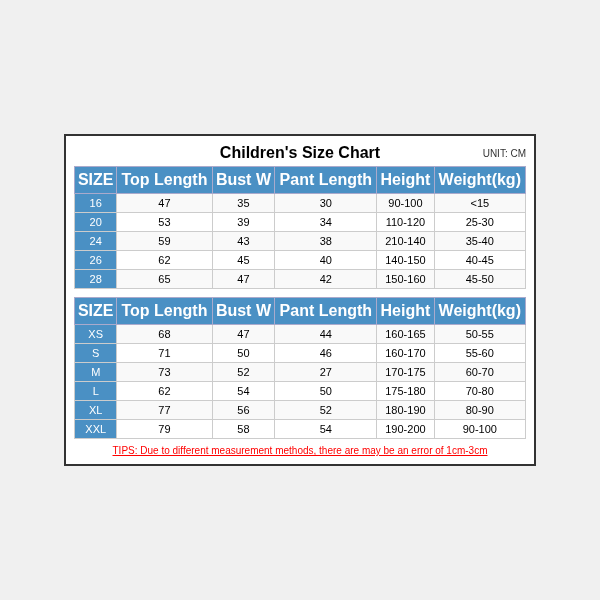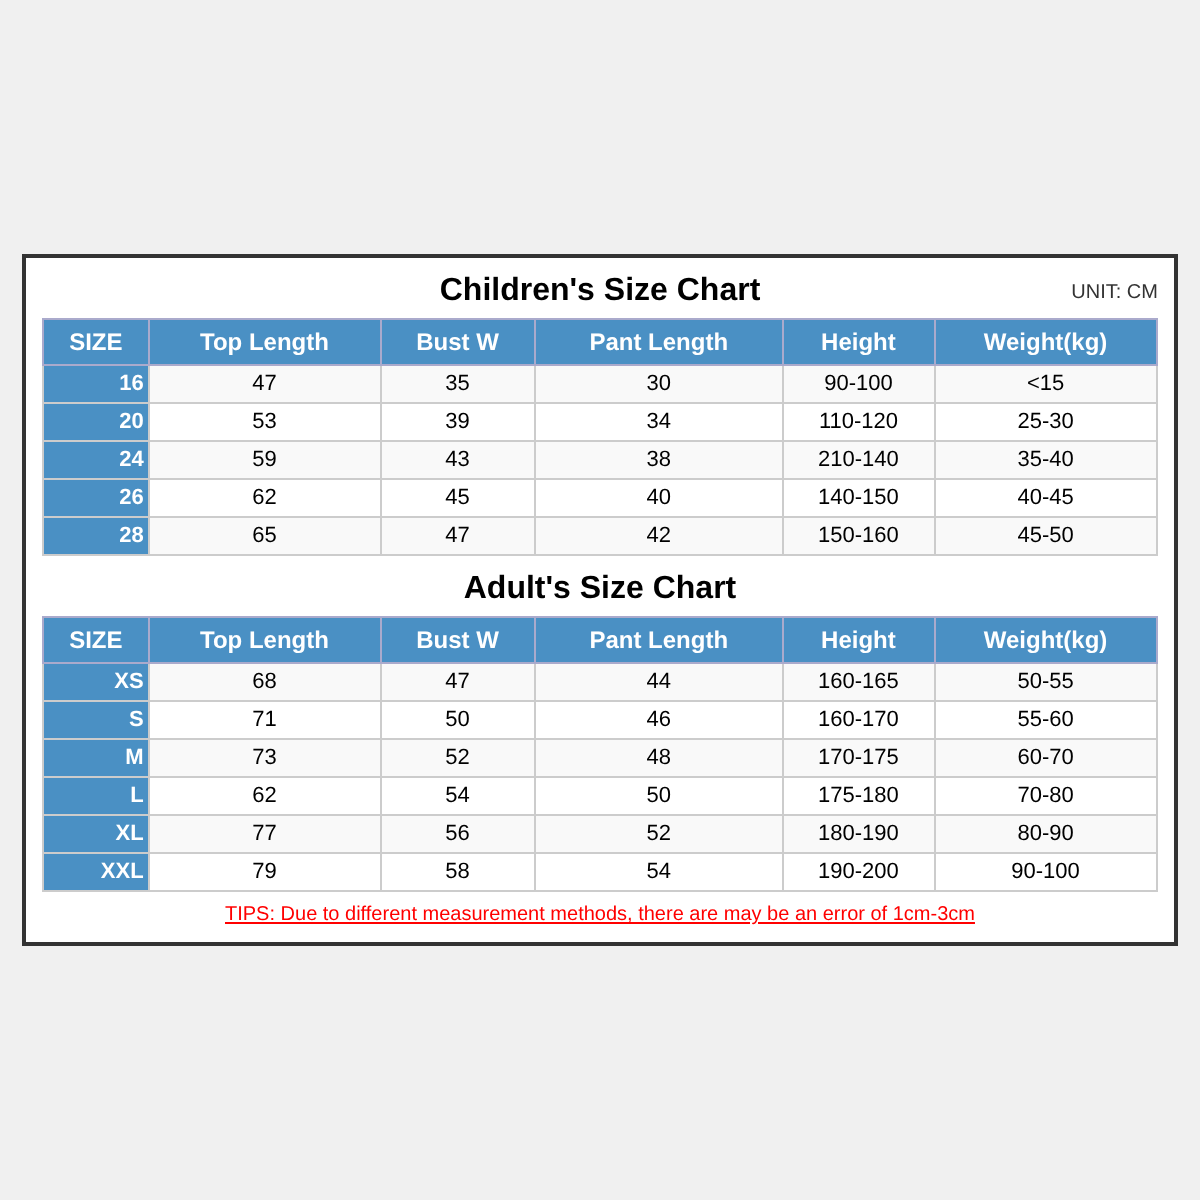--- a/index.html
+++ b/index.html
@@ -8,21 +8,21 @@
       height: 600px;
       background: #f0f0f0;
       display: flex;
       align-items: center;
       justify-content: center;
       font-family: Arial, sans-serif;
     }
     .chart-container {
       background: white;
       border: 2px solid #333;
-      width: 578px;
+      width: 472px;
       padding: 8px;
     }
     .section-title-row {
       display: flex;
       align-items: center;
       justify-content: center;
       position: relative;
       margin-bottom: 4px;
     }
     .section-title {
@@ -41,39 +41,38 @@
       width: 100%;
       border-collapse: collapse;
       font-size: 12px;
     }
     th {
       background-color: #4a90c4;
       color: white;
       padding: 4px 2px;
       text-align: center;
       border: 1px solid #aac;
-      font-size: 12px;
+      font-size: 16px;
     }
     td {
       padding: 3px 2px;
       text-align: center;
       border: 1px solid #ccc;
       font-size: 11px;
     }
     tr:nth-child(odd) td {
       background-color: #f9f9f9;
     }
     tr:nth-child(even) td {
       background-color: #ffffff;
     }
     .size-col {
-      font-weight: bold;
+      font-weight: normal;
       background-color: #4a90c4 !important;
       color: white;
-      text-align: right;
     }
     .separator {
       height: 8px;
     }
     .tips-row {
       margin-top: 6px;
       font-size: 10px;
       color: red;
       text-align: center;
       text-decoration: underline;
@@ -139,23 +138,20 @@
           <td>47</td>
           <td>42</td>
           <td>150-160</td>
           <td>45-50</td>
         </tr>
       </tbody>
   </table>
 
   <div class="separator"></div>
 
-  <div class="section-title-row">
-    <span class="section-title">Adult's Size Chart</span>
-  </div>
 
   <table>
     <thead>
       <tr>
         <th>SIZE</th>
         <th>Top Length</th>
         <th>Bust W</th>
         <th>Pant Length</th>
         <th>Height</th>
         <th>Weight(kg)</th>
@@ -175,21 +171,21 @@
           <td>71</td>
           <td>50</td>
           <td>46</td>
           <td>160-170</td>
           <td>55-60</td>
         </tr>
         <tr>
           <td class="size-col">M</td>
           <td>73</td>
           <td>52</td>
-          <td>48</td>
+          <td>27</td>
           <td>170-175</td>
           <td>60-70</td>
         </tr>
         <tr>
           <td class="size-col">L</td>
           <td>62</td>
           <td>54</td>
           <td>50</td>
           <td>175-180</td>
           <td>70-80</td>

